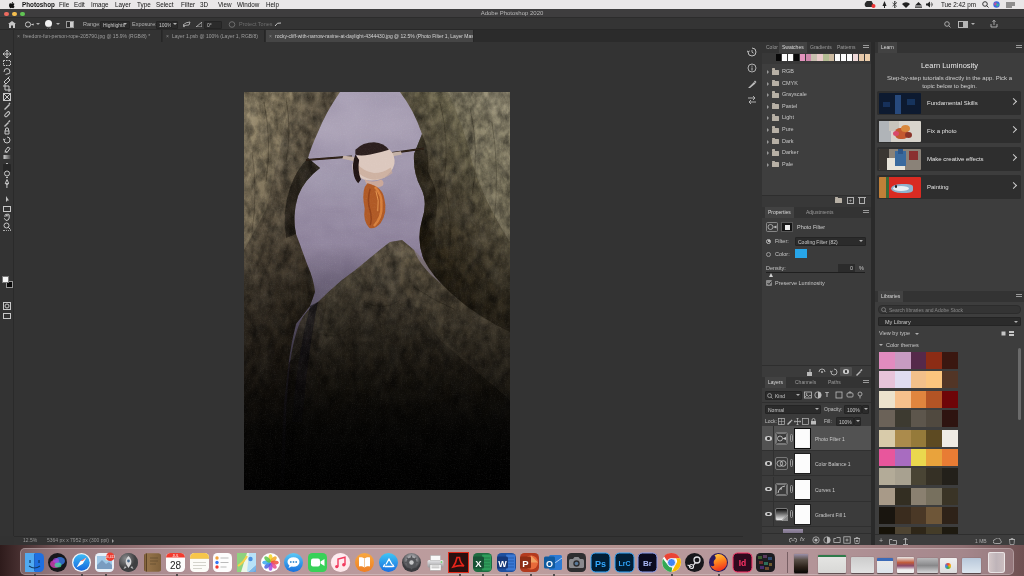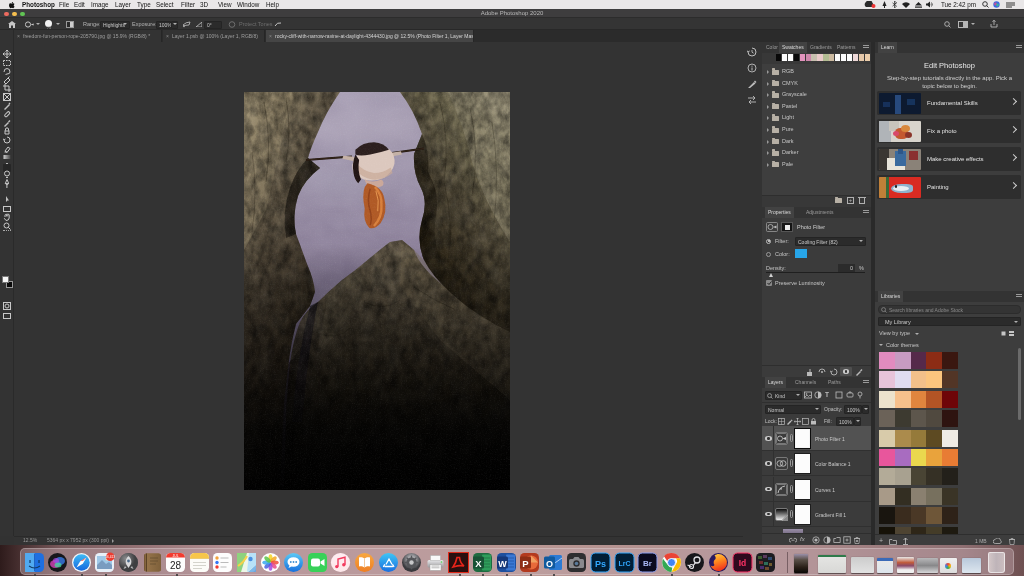--- a/index.html
+++ b/index.html
@@ -674,21 +674,21 @@
 <span class="abs" style="left:38px;top:2px;color:#b9b9b9;font-size:6px;font-style:italic">fx</span>
 </div>
 </div>
 </div>
 <div id="col2">
 <div class="ptabs" style="top:0">
       <span class="pt on" style="left:3px">Learn</span>
       <span class="hamb"></span>
     </div>
 <div class="abs" style="left:0;top:11px;width:149px;height:238px;background:#3d3d3d">
-<div class="abs" style="left:0;top:8px;width:149px;text-align:center;color:#e8e8e8;font-size:7.5px">Edit Photoshop</div>
+<div class="abs" style="left:0;top:8px;width:149px;text-align:center;color:#e8e8e8;font-size:7.5px">Learn Luminosity</div>
 <div class="abs" style="left:8px;top:22px;width:133px;text-align:center;color:#cfcfcf;font-size:6px;line-height:7.5px">Step-by-step tutorials directly in the app. Pick a topic below to begin.</div>
 <div class="lcard" style="top:38px">
         <div class="th">
           <div class="abs" style="left:0;top:0;width:42px;height:21px;background:#0d1a30"></div>
           <div class="abs" style="left:16px;top:2px;width:6px;height:19px;background:#27497c"></div>
           <div class="abs" style="left:4px;top:9px;width:7px;height:5px;background:#16305a"></div>
           <div class="abs" style="left:28px;top:6px;width:8px;height:6px;background:#16335c"></div>
         </div>
         <span class="cap">Fundamental Skills</span>
         <span class="chev"></span>

